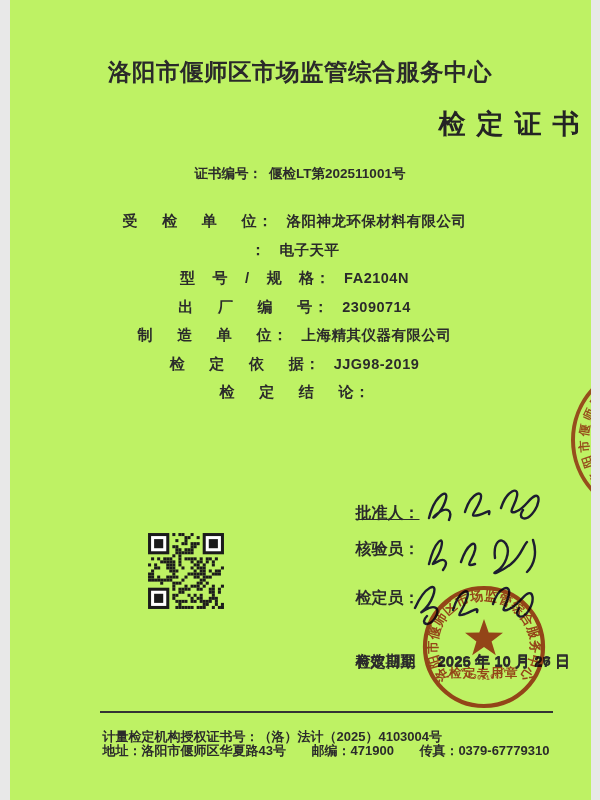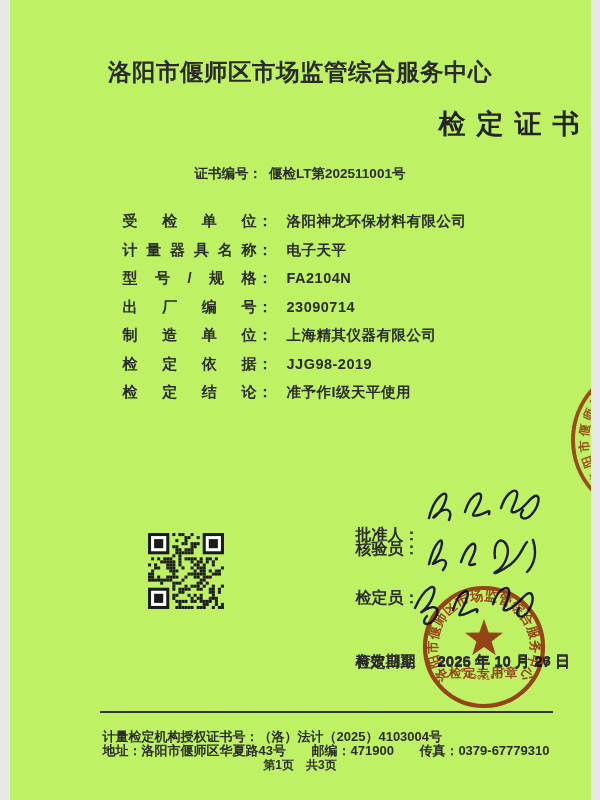--- a/index.html
+++ b/index.html
@@ -9,27 +9,27 @@
   }
   .org-title{position:absolute;top:56px;left:0;right:0;text-align:center;
     font-size:23.5px;font-weight:700;letter-spacing:.5px;color:#2a2a2a;}
   .doc-title{position:absolute;top:106px;left:0;right:0;text-align:right;
     font-size:27px;font-weight:700;letter-spacing:11px;text-indent:11px;color:#242424;}
   .cert-no{position:absolute;top:165px;left:0;right:0;text-align:center;
     font-size:13.5px;font-weight:700;color:#2b2b2b;}
   .cert-no .num{margin-left:7px;}
 
   .fields{position:absolute;left:113px;top:212px;}
-  .frow{display:flex;align-items:baseline;height:28.5px;font-size:15px;font-weight:700;color:#2b2b2b;}
+  .frow{display:flex;align-items:baseline;height:28.5px;font-size:15px;font-weight:700;color:#2b2b2b;justify-content:center;}
   .f-label{display:inline-block;width:134px;text-align:justify;text-align-last:justify;text-justify:inter-character;}
   .f-colon{margin-left:1px;}
   .f-value{margin-left:14px;font-size:14.5px;letter-spacing:.5px;white-space:nowrap;}
 
   .sig-label{position:absolute;left:346px;font-size:16px;font-weight:700;color:#2b2b2b;}
-  .sig-label.s1{top:525px;} .sig-label.s2{top:539px;} .sig-label.s3{top:588px;}
+  .sig-label.s1{top:503px;text-decoration:underline;} .sig-label.s2{top:539px;} .sig-label.s3{top:588px;}
   .sig-svg{position:absolute;left:385px;top:468px;width:165px;height:185px;}
   .sig-svg path{fill:none;stroke:#1d1d30;stroke-width:2.4;stroke-linecap:round;stroke-linejoin:round;}
 
   .qr{position:absolute;left:135px;top:530px;width:82px;height:82px;}
 
   .date-row{position:absolute;left:346px;display:flex;font-size:15px;font-weight:700;color:#2b2b2b;white-space:nowrap;}
   .date-row.d1{top:653px;align-items:flex-end;} .date-row.d2{top:652px;}
   .date-row .d-label{margin-right:22px;}
 
   .divider{position:absolute;left:90px;top:711px;width:453px;height:2px;background:#343434;}
@@ -53,21 +53,20 @@
     <span>证书编号：</span><span class="num">偃检LT第202511001号</span>
   </div>
 
   <div class="fields">
     <div class="frow">
       <span class="f-label">受检单位</span>
         <span class="f-colon">：</span>
       <span class="f-value">洛阳神龙环保材料有限公司</span>
     </div>
     <div class="frow">
-      <span class="f-label">计量器具名称</span>
         <span class="f-colon">：</span>
       <span class="f-value">电子天平</span>
     </div>
     <div class="frow">
       <span class="f-label">型号/规格</span>
         <span class="f-colon">：</span>
       <span class="f-value">FA2104N</span>
     </div>
     <div class="frow">
       <span class="f-label">出厂编号</span>
@@ -80,21 +79,20 @@
       <span class="f-value">上海精其仪器有限公司</span>
     </div>
     <div class="frow">
       <span class="f-label">检定依据</span>
         <span class="f-colon">：</span>
       <span class="f-value">JJG98-2019</span>
     </div>
     <div class="frow">
       <span class="f-label">检定结论</span>
         <span class="f-colon">：</span>
-      <span class="f-value">准予作I级天平使用</span>
     </div>
   </div>
 
   <span class="sig-label s1">批准人：</span>
   <span class="sig-label s2">核验员：</span>
   <span class="sig-label s3">检定员：</span>
 
   <svg class="sig-svg" viewBox="0 0 165 185" aria-hidden="true">
     <path d="M34,50 C40,26 56,18 50,34 C45,48 32,54 42,46 C52,38 58,42 54,52 M70,44 C76,24 90,20 85,33 C81,44 72,50 84,47 C92,45 96,40 94,46 M106,40 C112,22 124,18 122,28 C120,38 112,46 120,44 C130,41 134,30 140,28 C146,26 144,38 137,46 C130,54 122,50 128,42"></path>
     <path d="M34,96 C40,72 50,66 46,80 C43,92 32,100 42,94 C50,89 54,94 48,102 M66,94 C72,76 82,70 80,82 C78,92 68,100 80,96 M100,90 C98,74 106,68 111,76 C116,84 110,98 102,103 C94,108 106,104 116,96 C126,88 128,78 132,74 M138,72 C142,84 140,96 132,104"></path>
@@ -329,21 +327,20 @@
     <span>
       <span>地址：</span><span>洛阳市偃师区华夏路43号</span>
     </span>
     <span>
       <span>邮编：</span><span>471900</span>
     </span>
     <span>
       <span>传真：</span><span>0379-67779310</span>
     </span>
   </div>
-  <div class="page-info">第1页　共3页</div>
 
   <svg class="stamp-partial" viewBox="0 0 44 176" aria-hidden="true">
     <circle cx="82" cy="88" r="75" fill="none" stroke="var(--stamp-ink,#c23a2c)" stroke-width="4"></circle>
     <defs>
         <path id="parc" d="M 36 126.6 A 60 60 0 0 1 61.5 31.6" fill="none"></path>
       </defs>
     <text font-size="12" letter-spacing="3" fill="var(--stamp-ink,#c23a2c)">
       <textPath href="#parc">洛阳市偃师区市场监管综合服务中心</textPath>
     </text>
   </svg>

